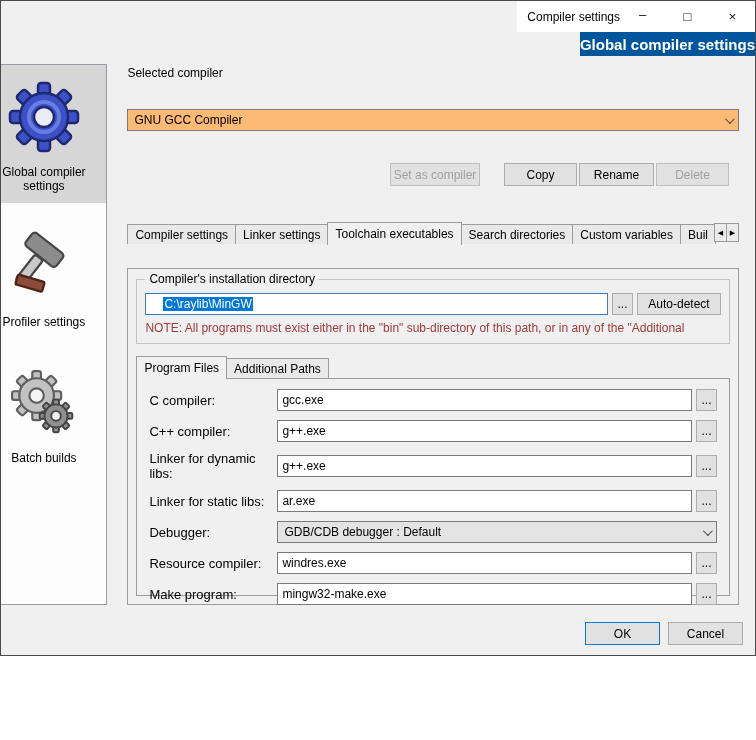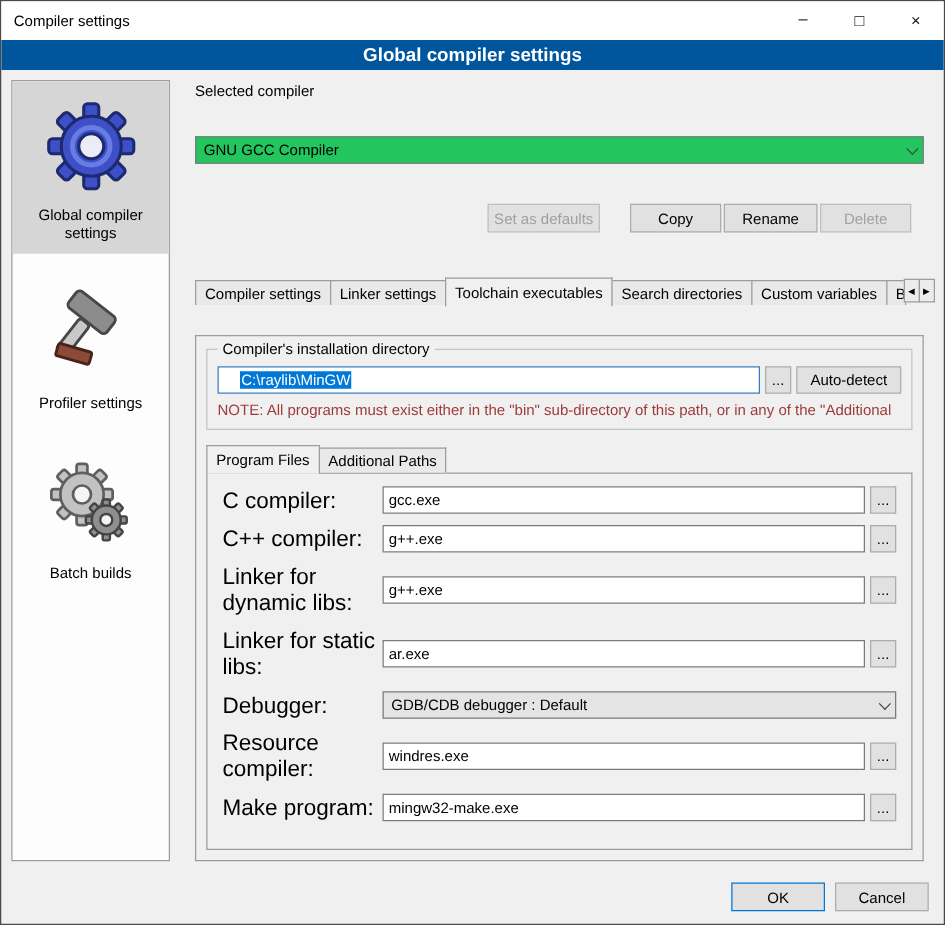--- a/index.html
+++ b/index.html
@@ -1,19 +1,19 @@
 <!DOCTYPE html>
 <html><head>
 <meta charset="utf-8">
 <style>
   * { box-sizing: border-box; margin: 0; padding: 0; }
   html,body { width:756px; height:740px; font-family:"Liberation Sans","DejaVu Sans",sans-serif; }
   .window {
-    width:756px; height:740px; background:#f0f0f0;
-    border:1px solid #4a4a4a; display:flex; flex-direction:column; overflow:hidden;
+    width:756px; height:656px; background:#f0f0f0;
+    border:1px solid #4a4a4a; display:flex; flex-direction:column; overflow:hidden;align-items:flex-end;
   }
   
   .titlebar { height:31px; background:#ffffff; display:flex; align-items:center; flex-shrink:0; }
   .titlebar-text { font-size:12px; color:#000; padding-left:10px; flex:1; }
   .caption-btn { width:45px; height:31px; display:flex; align-items:center; justify-content:center;
     font-size:13px; color:#111; cursor:default; }
   .caption-btn.min span { transform:translateY(-2px); }
   
   .banner { height:24px; background:#00569C; color:#fff; font-weight:bold; font-size:15px;
     display:flex; align-items:center; justify-content:center; flex-shrink:0; }
@@ -21,21 +21,21 @@
   .content { flex:1; display:flex; padding:8px 8px 8px 8px; gap:10px; min-height:0; }
   .sidebar { width:127px; background:#fdfdfd; border:1px solid #9a9da3; overflow:hidden; flex-shrink:0; }
   .side-item { text-align:center; padding:8px 3px 10px 3px; }
   .side-item.selected { background:#d6d6d6; }
   .side-item .icon-wrap { height:88px; display:flex; align-items:center; justify-content:center; }
   .side-label { font-size:12px; color:#000; line-height:14px; margin-top:4px; }
   .side-gap { height:12px; }
   
   .main { flex:1; display:flex; flex-direction:column; padding:2px 8px 0 10px; min-width:0;gap:24px; }
   .section-label { font-size:12px; margin-bottom:5px; }
-  .combo { height:22px; border:1px solid #7a7a7a; background:#22c55e; display:flex; align-items:center;
+  .combo { height:22px; border:1px solid #7a7a7a; background:#fdba74; display:flex; align-items:center;
     padding:0 6px; font-size:12px; position:relative; }
   .combo .combo-text { flex:1; overflow:hidden; white-space:nowrap; }
   .chevron { width:7px; height:7px; border-right:1.4px solid #404040; border-bottom:1.4px solid #404040;
     transform:rotate(45deg) translateY(-2px); flex-shrink:0; margin-left:6px; }
   .btn { height:23px; background:#e1e1e1; border:1px solid #adadad; font-size:12px;
     font-family:inherit; color:#000; cursor:default; }
   .btn.disabled { color:#a0a0a0; border-color:#bfbfbf; }
   .btn-row { display:flex; justify-content:flex-end; margin-top:8px; }
   .btn-row .b-setdef { width:90px; margin-right:24px; }
   .btn-row .b-copy { width:73px; margin-right:2px; }
@@ -60,21 +60,21 @@
     display:flex; align-items:center; padding:0 17px; overflow:hidden; white-space:nowrap; }
   .textbox .sel { background:#0078D7; color:#fff; padding:0 1px; }
   .browse-btn { width:21px; height:22px; background:#e1e1e1; border:1px solid #adadad; font-size:12px;
     font-family:inherit; padding:0; line-height:10px; }
   .autodetect-btn { width:84px; height:22px; }
   .note { font-size:12px; color:#9E3A3A; margin-top:6px; white-space:nowrap; overflow:hidden; }
   .subtabstrip { display:flex; align-items:flex-end; margin:12px 0 0 8px; position:relative; z-index:2; }
   .innerpanel { border:1px solid #9c9c9c; background:#f0f0f0; margin:0 8px 8px 8px; flex:1;
     padding-top:10px; min-height:0; }
   .field-row { display:flex; align-items:center; padding:0 12px 0 12px; margin-bottom:9px; gap:4px; }
-  .field-label { width:124px; font-size:18px; flex-shrink:0; }
+  .field-label { width:124px; font-size:13px; flex-shrink:0; }
   .textfield { flex:1; height:22px; border:1px solid #7a7a7a; background:#fff; font-size:12px;
     font-family:inherit; padding:0 4px; min-width:0; }
   .combo-gray { flex:1; background:#e4e4e4; }
   
   .footer { height:42px; flex-shrink:0; display:flex; justify-content:flex-end; align-items:flex-start;
     padding:9px 12px 0 0; gap:8px; }
   .footer .btn { width:75px; }
   .btn.default-btn { border:1px solid #0078D7; }
   svg { display:block; }
 </style>
@@ -157,21 +157,21 @@
     <div class="main">
 
       <div class="section-label">Selected compiler</div>
 
       <div class="combo">
         <span class="combo-text">GNU GCC Compiler</span>
         <span class="chevron"></span>
       </div>
 
       <div class="btn-row">
-        <button class="btn disabled b-setdef">Set as defaults</button>
+        <button class="btn disabled b-setdef">Set as compiler</button>
         <button class="btn b-copy">Copy</button>
         <button class="btn b-rename">Rename</button>
         <button class="btn disabled b-delete">Delete</button>
       </div>
 
       <div class="tabstrip">
         <div class="tab">Compiler settings</div>
         <div class="tab">Linker settings</div>
         <div class="tab active">Toolchain executables</div>
         <div class="tab">Search directories</div>

